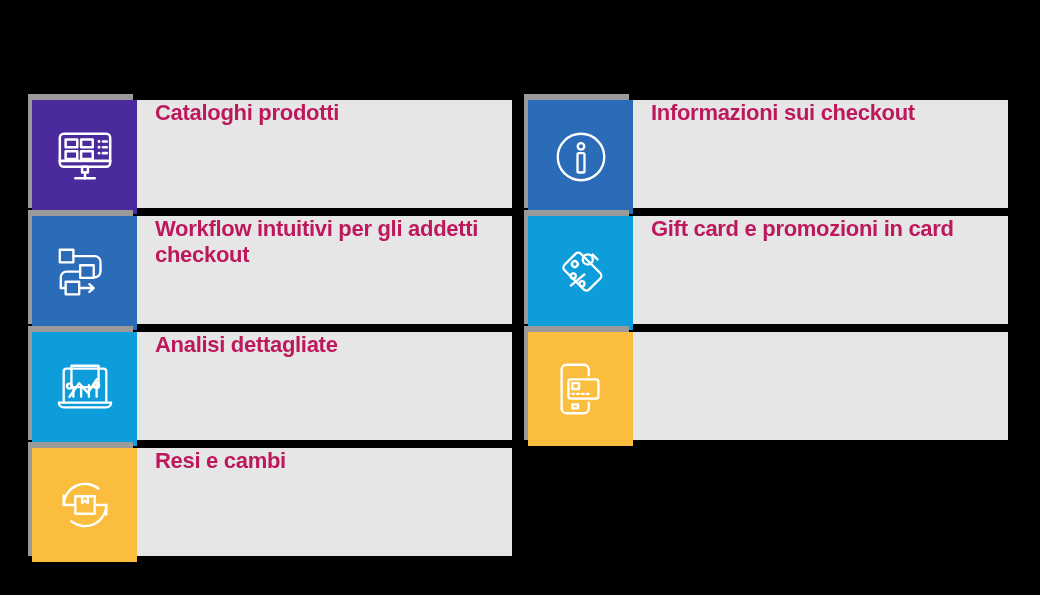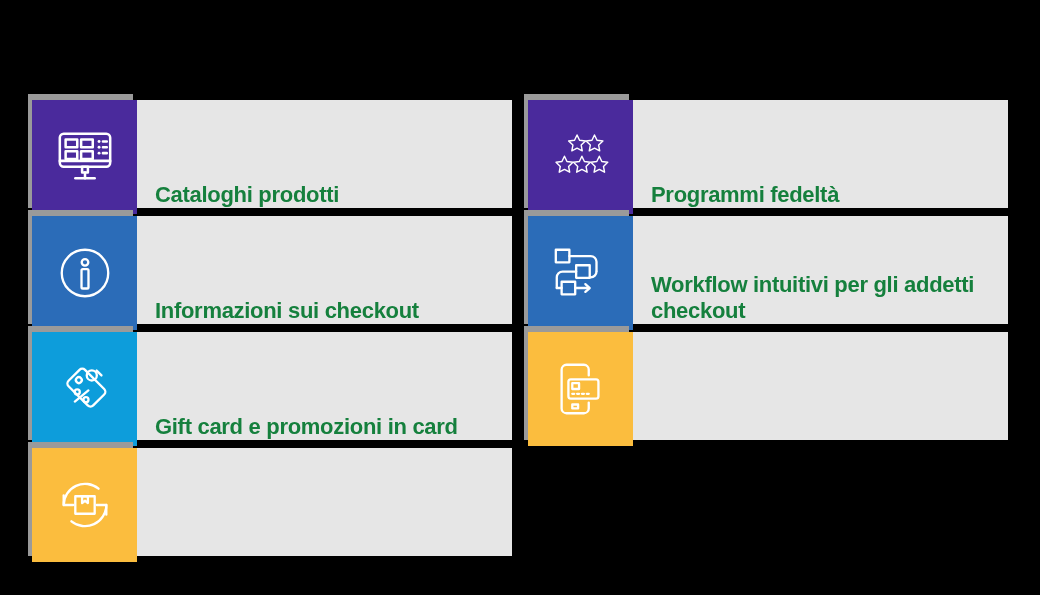--- a/index.html
+++ b/index.html
@@ -72,23 +72,23 @@
   }
 
   .c-purple { background: #4A2A9C; }
   .c-blue   { background: #2B6CB8; }
   .c-cyan   { background: #0D9DDB; }
   .c-yellow { background: #FBBD3E; }
 
   .label {
     flex: 1 1 auto;
     display: flex;
-    align-items: flex-end;
-    padding: 16px 14px 0 18px;
-    color: #15803d;
+    align-items: flex-start;
+    padding: 0 14px 0 18px;
+    color: #be185d;
     font-size: 22px;
     font-weight: bold;
     line-height: 1.18;
     letter-spacing: -0.3px;
   }
   .label span { display: block; }
 </style>
 </head>
 <body>
 
@@ -116,49 +116,20 @@
               <path d="M32 48v6"></path>
             </svg>
           </span>
         </div>
       </div>
       <div class="label">
         <span>Cataloghi prodotti</span>
       </div>
     </div>
 
-    <div class="card">
-      <div class="tile-wrap">
-        <div class="tile-shadow"></div>
-        <div class="tile c-purple">
-          <span>
-            <svg viewBox="0 0 64 64" fill="none" stroke="#ffffff" stroke-width="2.4" stroke-linecap="round" stroke-linejoin="round">
-              <g transform="translate(18,8) scale(0.62)">
-                <path d="M16 2l4.2 8.8 9.8 1.3-7.1 6.8 1.8 9.6L16 23.9 7.3 28.5l1.8-9.6L2 12.1l9.8-1.3z"></path>
-              </g>
-              <g transform="translate(36,8) scale(0.62)">
-                <path d="M16 2l4.2 8.8 9.8 1.3-7.1 6.8 1.8 9.6L16 23.9 7.3 28.5l1.8-9.6L2 12.1l9.8-1.3z"></path>
-              </g>
-              <g transform="translate(5,30) scale(0.62)">
-                <path d="M16 2l4.2 8.8 9.8 1.3-7.1 6.8 1.8 9.6L16 23.9 7.3 28.5l1.8-9.6L2 12.1l9.8-1.3z"></path>
-              </g>
-              <g transform="translate(23,30) scale(0.62)">
-                <path d="M16 2l4.2 8.8 9.8 1.3-7.1 6.8 1.8 9.6L16 23.9 7.3 28.5l1.8-9.6L2 12.1l9.8-1.3z"></path>
-              </g>
-              <g transform="translate(41,30) scale(0.62)">
-                <path d="M16 2l4.2 8.8 9.8 1.3-7.1 6.8 1.8 9.6L16 23.9 7.3 28.5l1.8-9.6L2 12.1l9.8-1.3z"></path>
-              </g>
-            </svg>
-          </span>
-        </div>
-      </div>
-      <div class="label">
-        <span>Programmi fedeltà</span>
-      </div>
-    </div>
 
     <div class="card">
       <div class="tile-wrap">
         <div class="tile-shadow"></div>
         <div class="tile c-blue">
           <span>
             <svg viewBox="0 0 64 64" fill="none" stroke="#ffffff" stroke-width="2.4" stroke-linecap="round" stroke-linejoin="round">
               <circle cx="32" cy="32" r="24"></circle>
               <circle cx="32" cy="21" r="3.4"></circle>
               <rect x="28.4" y="28" width="7.2" height="20" rx="1.4"></rect>
@@ -213,20 +184,41 @@
               <path d="M35.5 33.5L21.5 45"></path>
             </svg>
           </span>
         </div>
       </div>
       <div class="label">
         <span>Gift card e promozioni in card</span>
       </div>
     </div>
 
+    <div class="card">
+      <div class="tile-wrap">
+        <div class="tile-shadow"></div>
+        <div class="tile c-cyan">
+          <span>
+            <svg viewBox="0 0 64 64" fill="none" stroke="#ffffff" stroke-width="2.4" stroke-linecap="round" stroke-linejoin="round">
+              <path d="M10 46V14a3 3 0 0 1 3-3h38a3 3 0 0 1 3 3v32"></path>
+              <path d="M5 46h54a5 5 0 0 1-5 5H10a5 5 0 0 1-5-5z"></path>
+              <rect x="18" y="8" width="28" height="22"></rect>
+              <path d="M16 40l10-14 9 10 9-14"></path>
+              <path d="M20 40V30M28 40V32M36 40V28M44 40V25"></path>
+              <circle cx="16" cy="29" r="2.6"></circle>
+              <circle cx="44" cy="28" r="2.6"></circle>
+            </svg>
+          </span>
+        </div>
+      </div>
+      <div class="label">
+        <span>Analisi dettagliate</span>
+      </div>
+    </div>
 
     <div class="card">
       <div class="tile-wrap">
         <div class="tile-shadow"></div>
         <div class="tile c-yellow">
           <span>
             <svg viewBox="0 0 64 64" fill="none" stroke="#ffffff" stroke-width="2.4" stroke-linecap="round" stroke-linejoin="round">
               <path d="M40 18V12a5 5 0 0 0-5-5H17a5 5 0 0 0-5 5v40a5 5 0 0 0 5 5h18a5 5 0 0 0 5-5v-6"></path>
               <rect x="19" y="22" width="31" height="20" rx="2.5"></rect>
               <rect x="23" y="26" width="7" height="6"></rect>
@@ -247,16 +239,19 @@
               <path d="M10 32a22 22 0 0 1 36-16.8"></path>
               <path d="M10 22v10h10"></path>
               <path d="M54 32a22 22 0 0 1-36 16.8"></path>
               <path d="M54 42V32H44"></path>
               <rect x="22" y="23" width="20" height="18"></rect>
               <path d="M29 23h6v7l-3-2.4L29 30z"></path>
             </svg>
           </span>
         </div>
       </div>
+      <div class="label">
+        <span>Resi e cambi</span>
+      </div>
     </div>
 
   </div>
 </div>
 
 </body></html>

